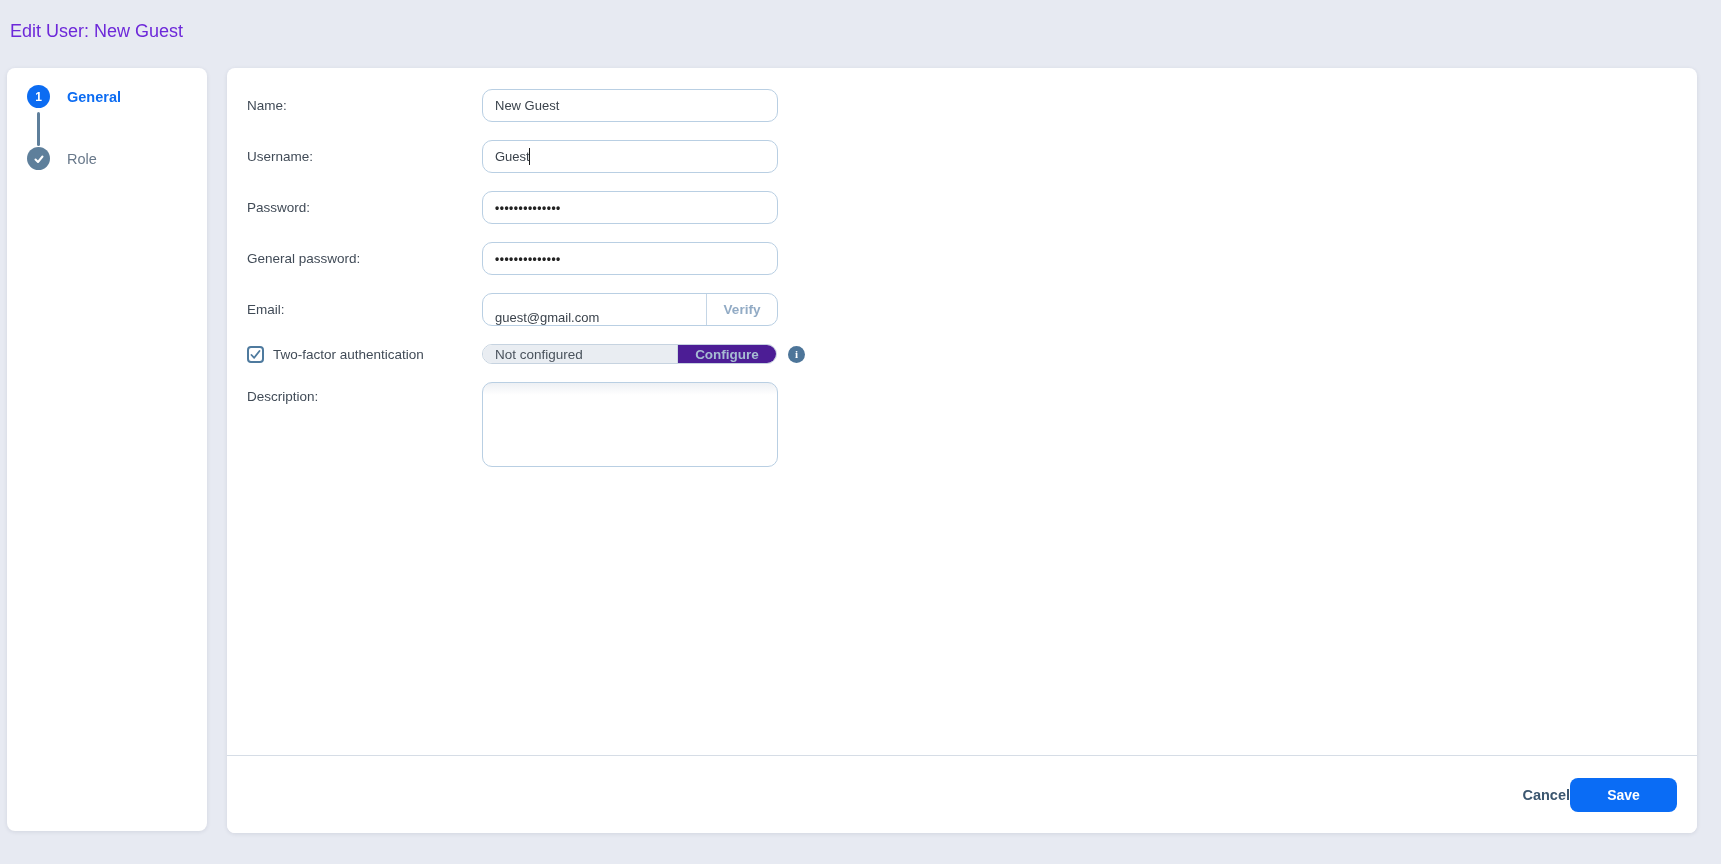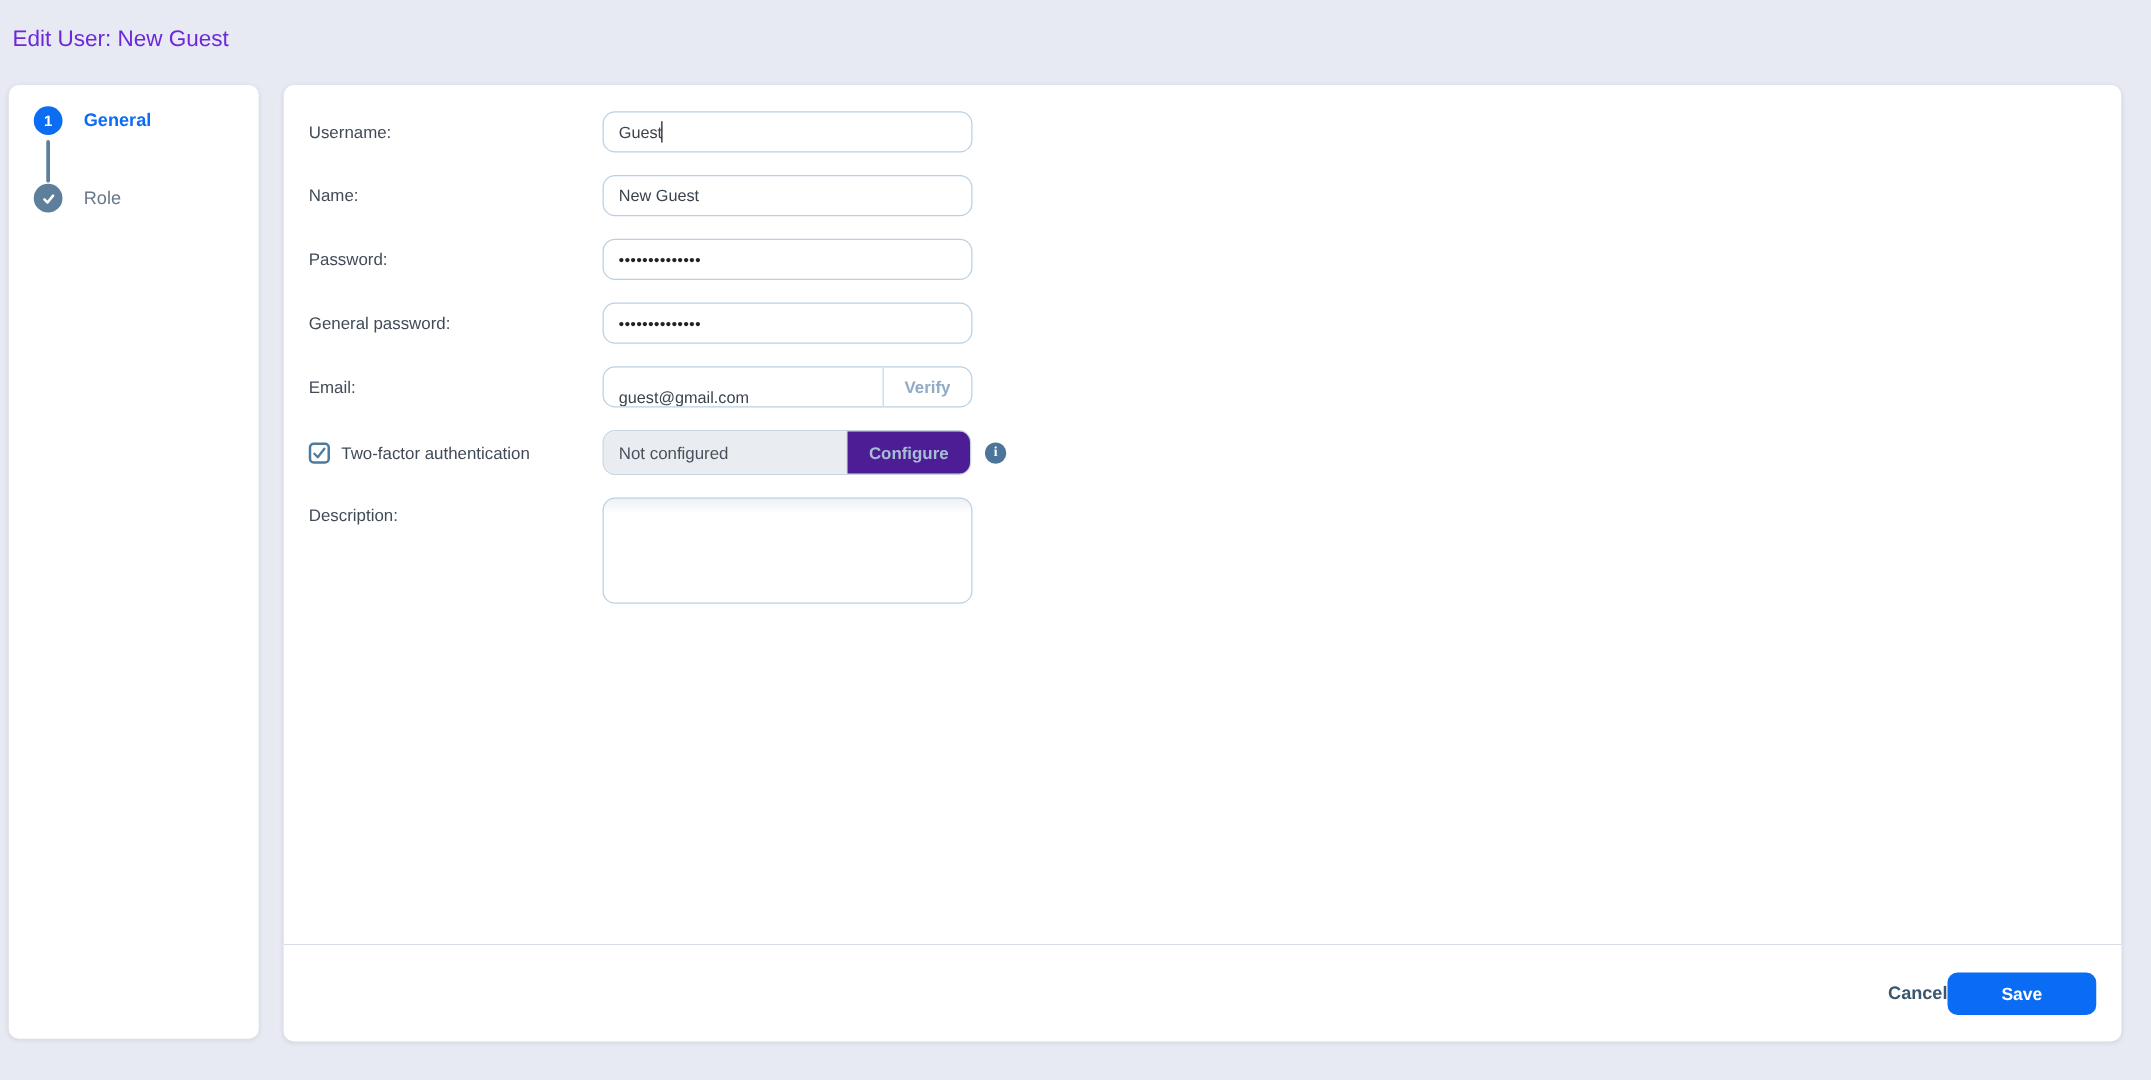--- a/index.html
+++ b/index.html
@@ -80,21 +80,21 @@
 
   
   .checkbox {
     width:17px; height:17px; border:2px solid #4e7a9e; border-radius:4px;
     display:inline-flex; align-items:center; justify-content:center;
     margin-right:9px; flex:0 0 auto; background:#fff; cursor:pointer;
   }
   .cb-label-wrap { width:235px; display:flex; align-items:center; flex:0 0 auto; }
   .cb-text { font-size:13.5px; color:#414b57; cursor:pointer; }
   .tfa-group {
-    width:295px; height:36px; border:1px solid #c6d3e0; border-radius:10px;
+    width:295px; height:20px; border:1px solid #c6d3e0; border-radius:10px;
     display:flex; overflow:hidden;
   }
   .tfa-status {
     width:194px; background:#e9edf2; display:flex; align-items:center;
     padding-left:12px; font-size:13.5px; color:#49525c; flex:0 0 auto;
   }
   .tfa-divider { width:1px; background:#cdd8e2; flex:0 0 auto; }
   .tfa-btn {
     flex:1 1 auto; border:none; background:#4c1d95;
     font-family:"Liberation Sans", sans-serif;
@@ -121,21 +121,21 @@
     display:flex; align-items:center; justify-content:flex-end;
     padding-right:20px; 
     border-radius:0 0 8px 8px; background:#fff;
   }
   .btn-cancel {
     border:none; background:transparent; cursor:pointer;
     font-family:"Liberation Sans", sans-serif;
     font-size:14.5px; font-weight:bold; color:#3b566f;
   }
   .btn-save {
-    width:119px; height:34px; border:none; border-radius:8px; cursor:pointer;
+    width:107px; height:34px; border:none; border-radius:8px; cursor:pointer;
     background:#0a6cf5; color:#fff;
     font-family:"Liberation Sans", sans-serif;
     font-size:14px; font-weight:bold;
   }
 </style>
 </head>
 <body>
 
 <div class="page-title">Edit User: New Guest</div>
 
@@ -154,30 +154,30 @@
       </div>
       <div class="step-label-idle">Role</div>
     </div>
   </div>
 </div>
 
 <div class="panel main-panel">
   <div class="form-area">
 
     <div class="form-row">
+      <div class="field-label">Name:</div>
+      <input class="text-input" type="text" value="New Guest" style="">
+    </div>
+
+    <div class="form-row">
       <div class="field-label">Username:</div>
       <span class="input-wrap">
         <input class="text-input" type="text" value="Guest" style="">
         <span class="caret"></span>
       </span>
-    </div>
-
-    <div class="form-row">
-      <div class="field-label">Name:</div>
-      <input class="text-input" type="text" value="New Guest" style="">
     </div>
 
     <div class="form-row">
       <div class="field-label">Password:</div>
       <input class="text-input pwd" type="text" value="••••••••••••••" style="">
     </div>
 
     <div class="form-row">
       <div class="field-label">General password:</div>
       <input class="text-input pwd" type="text" value="••••••••••••••" style="">

